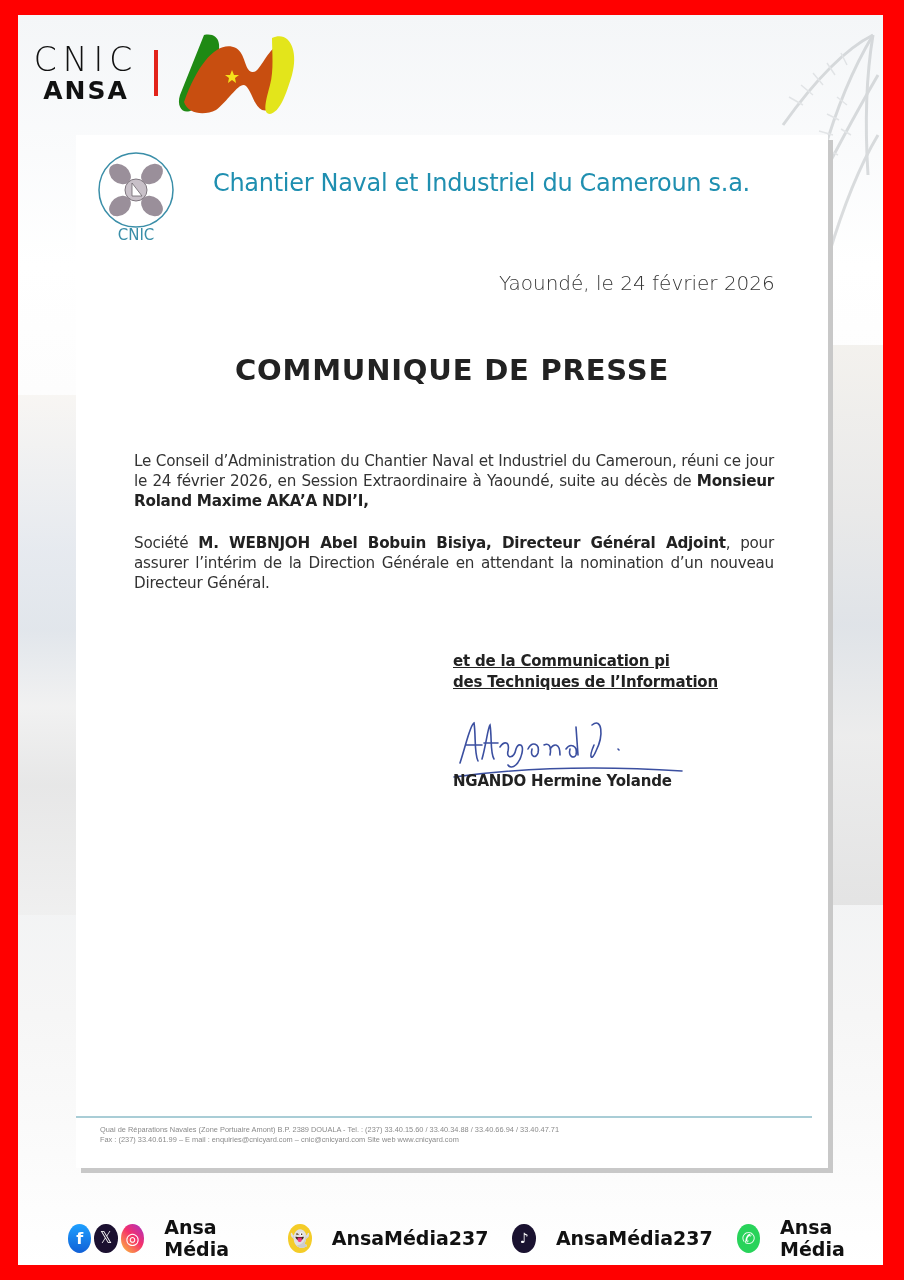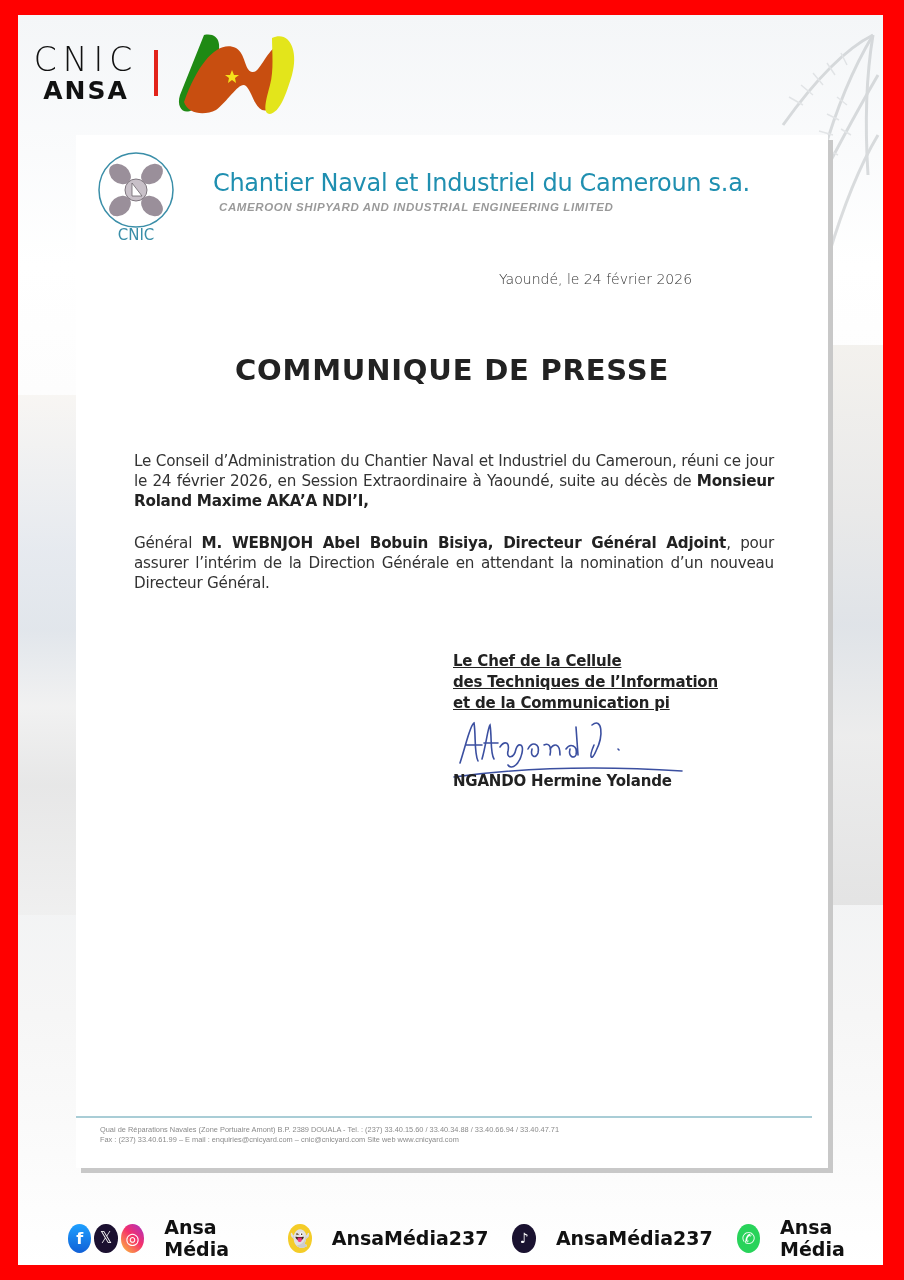--- a/index.html
+++ b/index.html
@@ -41,21 +41,21 @@
   }
   .cnic-logo { position:absolute; left:20px; top:15px; width:80px; height:95px; }
   .company-name {
     position:absolute; left:137px; top:34px; font-size:24px; color:#1f8fb0;
     font-family:"DejaVu Sans", sans-serif; letter-spacing:-0.3px; white-space:nowrap;
   }
   .company-sub {
     position:absolute; left:143px; top:66px; font-size:11.5px; color:#9a9a9a;
     font-weight:bold; font-style:italic; letter-spacing:0.6px; white-space:nowrap;
   }
-  .date { position:absolute; left:423px; top:136px; font-size:14px; color:#333; font-family:"DejaVu Sans", sans-serif; font-weight:300; }
+  .date { position:absolute; left:423px; top:136px; font-size:20px; color:#333; font-family:"DejaVu Sans", sans-serif; font-weight:300; }
   .title {
     position:absolute; left:0; width:752px; top:218px; text-align:center;
     font-size:29px; font-weight:bold; color:#222; letter-spacing:0.8px;
     font-family:"DejaVu Sans", sans-serif;
   }
   .body-text {
     position:absolute; left:58px; width:640px; font-size:15.2px; line-height:20px;
     color:#333; text-align:justify; font-family:"DejaVu Sans", sans-serif; letter-spacing:-0.25px;
   }
   .p1 { top:316px; }
@@ -136,36 +136,34 @@
       <ellipse cx="24" cy="24" rx="12" ry="9" transform="rotate(40 24 24)"></ellipse>
       <ellipse cx="56" cy="24" rx="12" ry="9" transform="rotate(-40 56 24)"></ellipse>
       <ellipse cx="24" cy="56" rx="12" ry="9" transform="rotate(-40 24 56)"></ellipse>
       <ellipse cx="56" cy="56" rx="12" ry="9" transform="rotate(40 56 56)"></ellipse>
     </g>
     <circle cx="40" cy="40" r="11" fill="#c8c0c8" stroke="#7e767e" stroke-width="1"></circle>
     <path d="M36 46 L36 33 L46 46 Z" fill="#fff" stroke="#6a636a" stroke-width="0.8"></path>
     <text x="40" y="90" text-anchor="middle" font-family="DejaVu Sans, sans-serif" font-size="15" fill="#3a8ea8">CNIC</text>
   </svg>
   <div class="company-name">Chantier Naval et Industriel du Cameroun s.a.</div>
-  <div class="company-sub">CAMEROON SHIPYARD AND INDUSTRIAL ENGINEERING LIMITED</div>
 
   <div class="date">Yaoundé, le 24 février 2026</div>
   <div class="title">COMMUNIQUE DE PRESSE</div>
 
   <div class="body-text p1">
     <span>Le Conseil d’Administration du Chantier Naval et Industriel du Cameroun, réuni ce jour le 24 février 2026, en Session Extraordinaire à Yaoundé, suite au décès de </span><b>Monsieur Roland Maxime AKA’A NDI’I,</b>
   </div>
   <div class="body-text p2">
-    <span>Général </span><b>M. WEBNJOH Abel Bobuin Bisiya, Directeur Général Adjoint</b><span>, pour assurer l’intérim de la Direction Générale en attendant la nomination d’un nouveau Directeur Général.</span>
+    <span>Société </span><b>M. WEBNJOH Abel Bobuin Bisiya, Directeur Général Adjoint</b><span>, pour assurer l’intérim de la Direction Générale en attendant la nomination d’un nouveau Directeur Général.</span>
   </div>
 
   <div class="sign-title">
-    <div>Le Chef de la Cellule</div>
+    <div>et de la Communication pi</div>
     <div>des Techniques de l’Information</div>
-    <div>et de la Communication pi</div>
   </div>
   <svg class="signature" viewBox="0 0 240 70">
     <g fill="none" stroke="#3b4fa0" stroke-width="1.6" stroke-linecap="round">
       <path d="M8 48 C14 30 18 10 22 8 C24 20 22 38 26 46 M14 30 L30 30"></path>
       <path d="M30 44 C34 30 36 12 38 10 C40 22 38 38 42 44 M32 28 L46 28"></path>
       <path d="M48 32 C52 26 58 26 56 36 C54 44 62 44 64 34 C66 28 72 28 70 38 C68 48 60 56 56 50"></path>
       <path d="M76 34 C80 26 88 28 86 38 C84 44 78 42 80 34"></path>
       <path d="M92 30 C96 28 100 30 98 40 M98 34 C102 28 108 28 108 40"></path>
       <path d="M114 34 C118 28 126 30 124 40 C122 44 116 42 118 34 M124 12 L126 40"></path>
       <path d="M140 10 C150 2 152 20 144 36 C140 46 136 44 142 30"></path>

